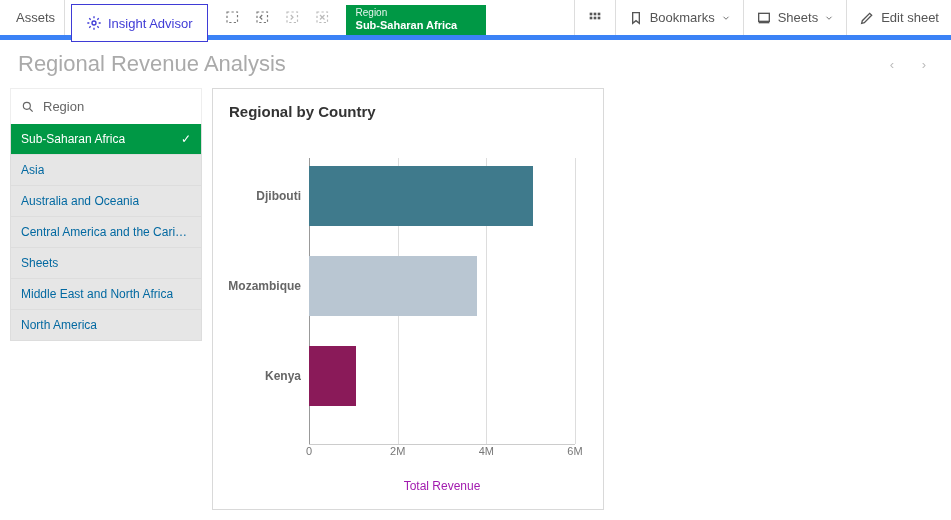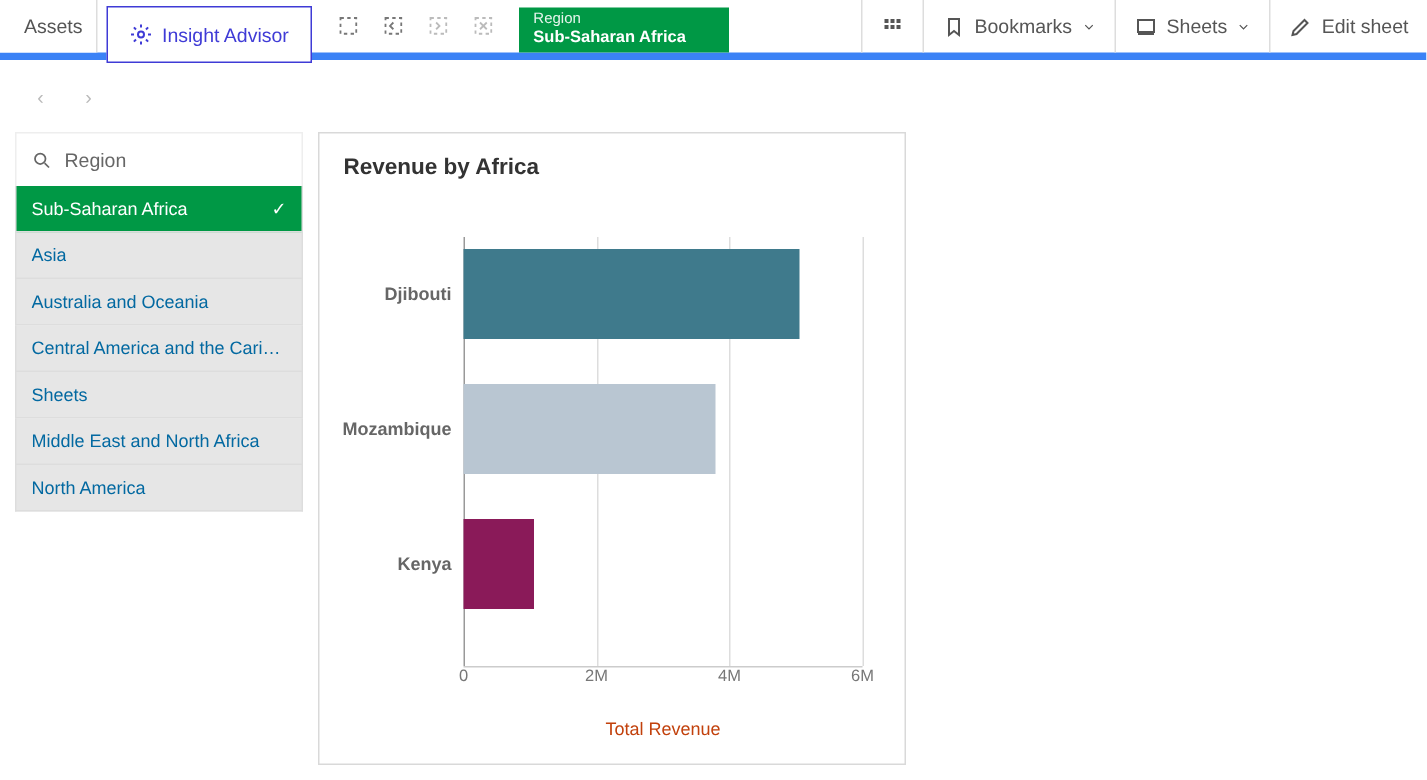--- a/index.html
+++ b/index.html
@@ -109,21 +109,21 @@
   }
   .gridline{position:absolute;top:0;bottom:0;border-left:1px solid #ddd;}
   .yrow{position:absolute;left:0;right:0;height:60px;display:flex;align-items:center;}
   .ylabel{position:absolute;right:100%;margin-right:8px;width:80px;text-align:right;font-size:12px;color:#666;white-space:nowrap;}
   .bar{height:60px;}
   .bar.c0{background:#3f7a8c;}
   .bar.c1{background:#b9c6d2;}
   .bar.c2{background:#8a1a59;}
   .xaxis{position:absolute;left:80px;right:12px;bottom:36px;height:20px;}
   .xtick{position:absolute;top:0;font-size:11px;color:#777;transform:translateX(-50%);}
-  .xlab{position:absolute;left:80px;right:12px;bottom:8px;text-align:center;font-size:12px;color:#c2410c;}
+  .xlab{position:absolute;left:80px;right:12px;bottom:8px;text-align:center;font-size:12px;color:#a21caf;}
 </style>
 </head>
 <body>
 
 <div class="toolbar">
 
   <div class="tb-btn tb-assets">
     <svg viewBox="0 0 24 24" fill="none" stroke="currentColor" stroke-width="2">
         <rect x="3" y="4" width="18" height="16" rx="1"></rect>
         <line x1="9" y1="4" x2="9" y2="20"></line>
@@ -207,20 +207,21 @@
     <div class="tb-r-btn">
       <svg viewBox="0 0 24 24" fill="none" stroke="currentColor" stroke-width="2">
           <path d="M4 20l4-1 11-11-3-3L5 16z"></path>
         </svg>
       <span>Edit sheet</span>
     </div>
   </div>
 </div>
 
 <div class="titlerow">
+  <h1>Regional Revenue Analysis</h1>
   <div class="sheet-nav">
     <span>‹</span>
     <span>›</span>
   </div>
 </div>
 
 <div class="main">
 
   <div class="filterpane">
     <div class="fp-head">
@@ -250,21 +251,21 @@
         <div class="fp-item">
           <span>Middle East and North Africa</span>
         </div>
         <div class="fp-item">
           <span>North America</span>
         </div>
       </div>
   </div>
 
   <div class="chartcard">
-    <div class="chart-title">Revenue by Africa</div>
+    <div class="chart-title">Regional by Country</div>
     <div class="chart-body">
       <div class="plot" id="plot">
           <div class="gridline" style="left: 33.3333%;"></div>
           <div class="gridline" style="left: 66.6667%;"></div>
           <div class="gridline" style="left: 100%;"></div>
           <div class="gridline" style="left: 0%; border-left: 1px solid rgb(153, 153, 153);"></div>
           <div class="yrow" style="top: 8px;">
             <div class="ylabel">Djibouti</div>
             <div class="bar c0" style="width: 84.1667%;"></div>
           </div>

